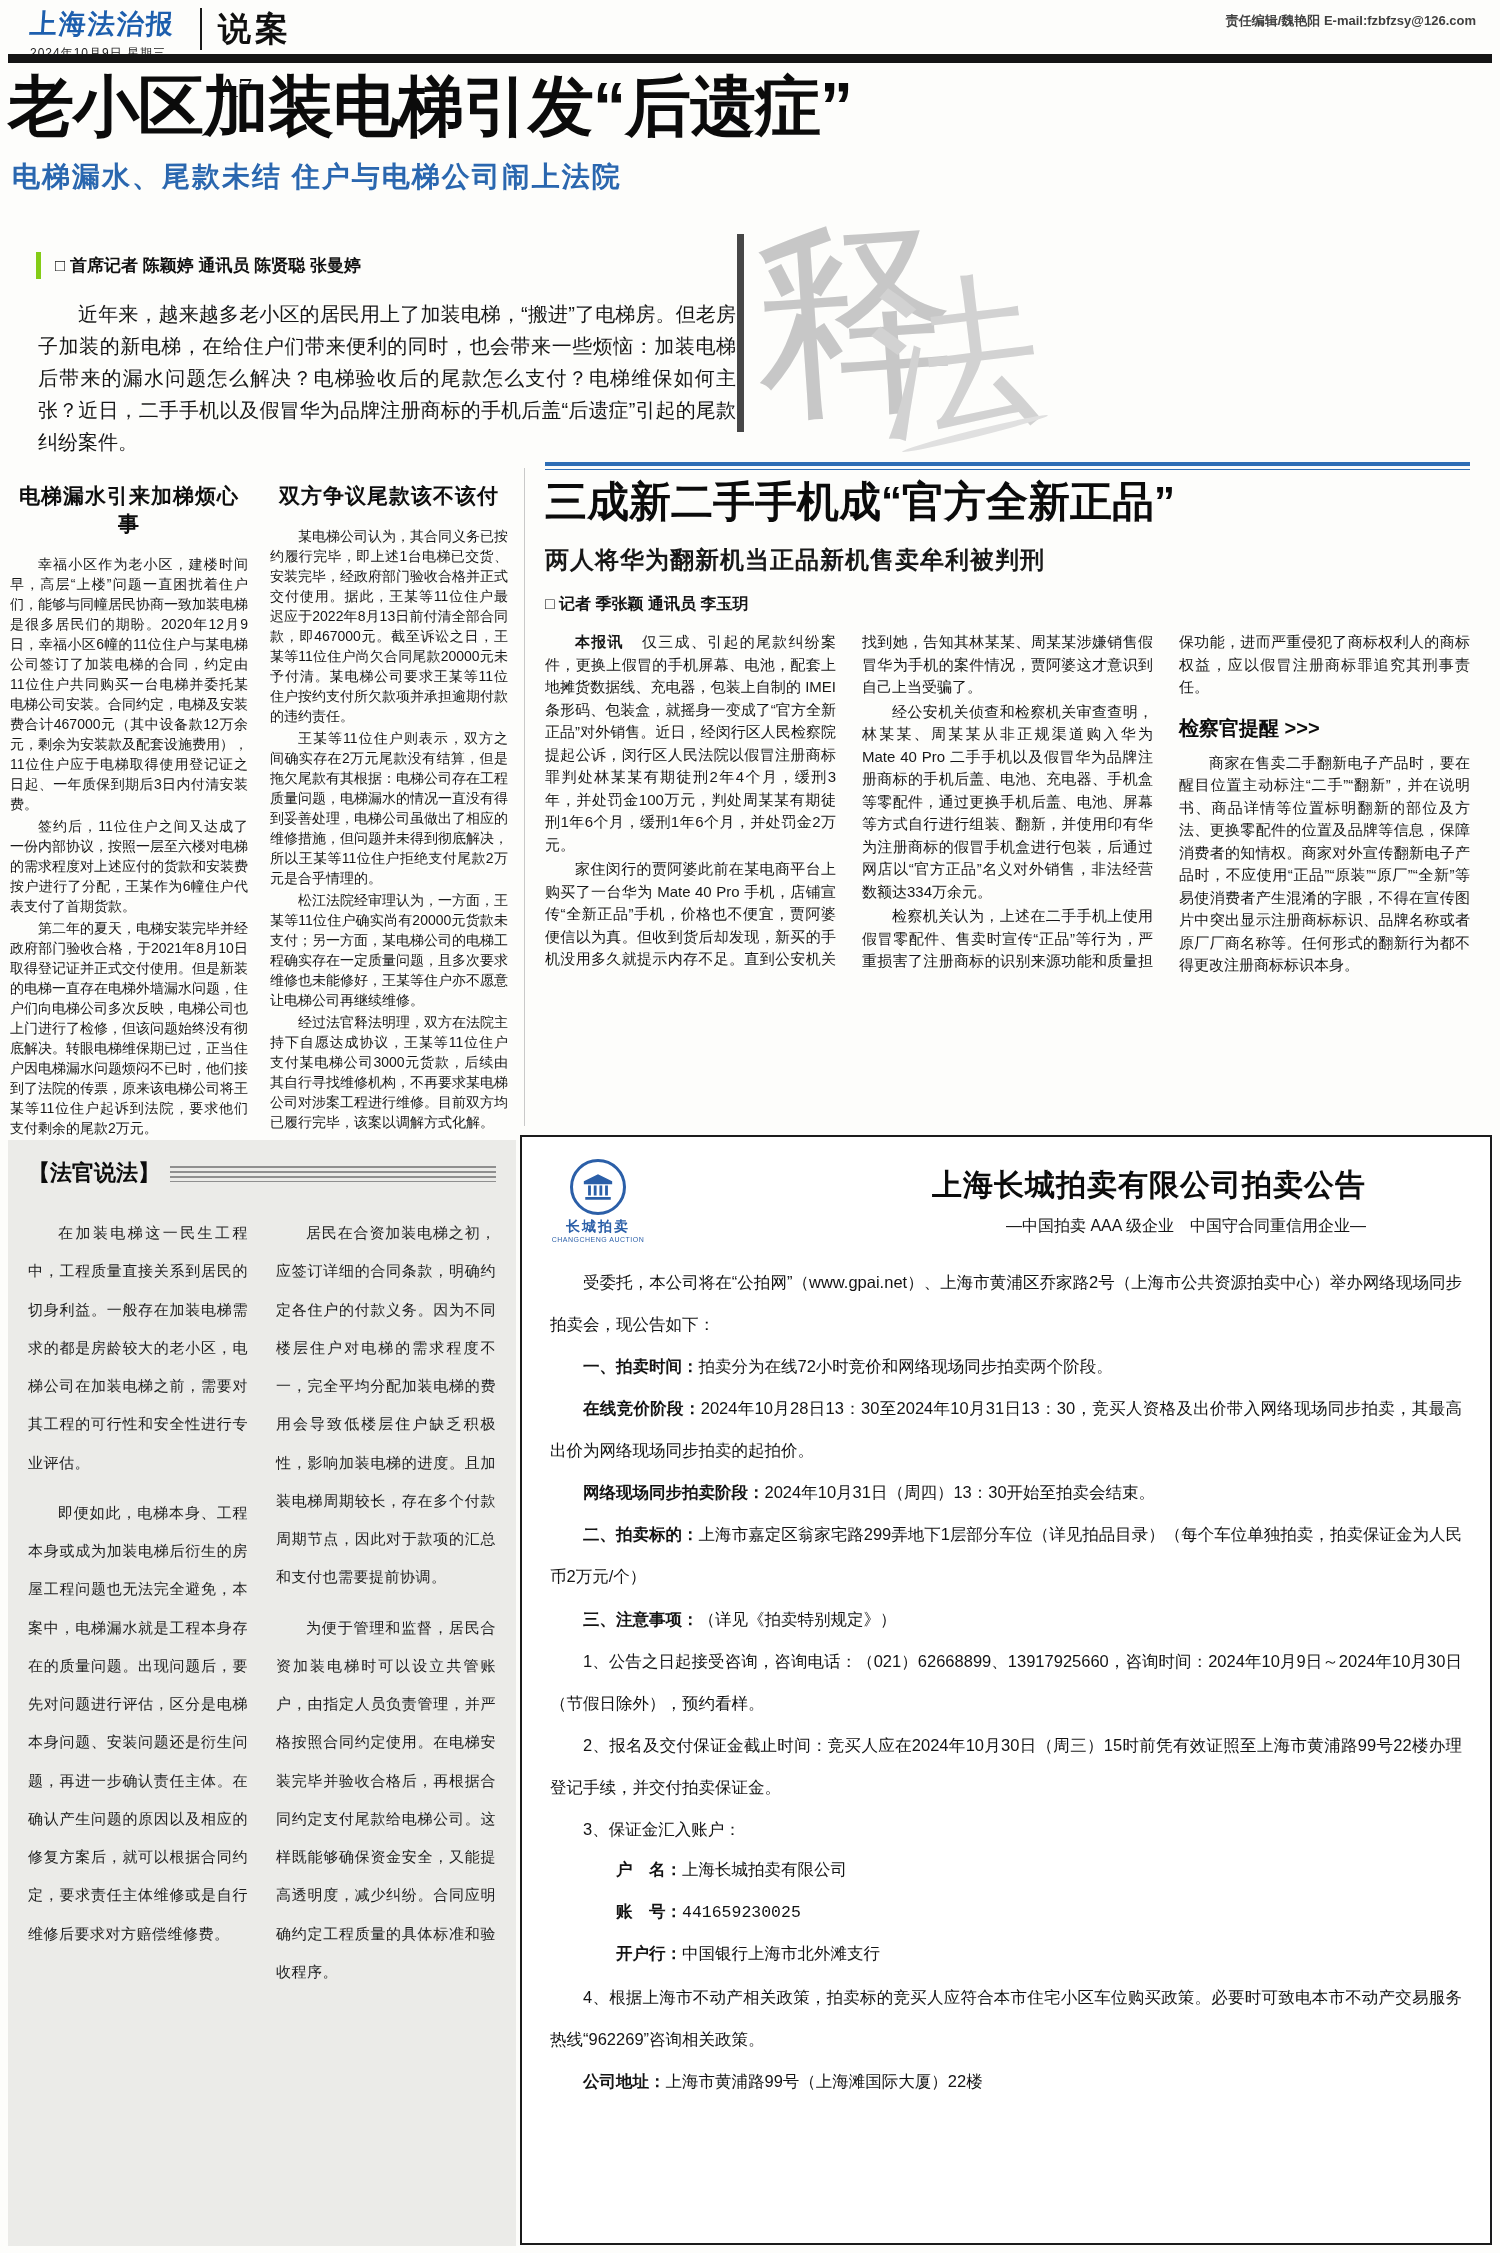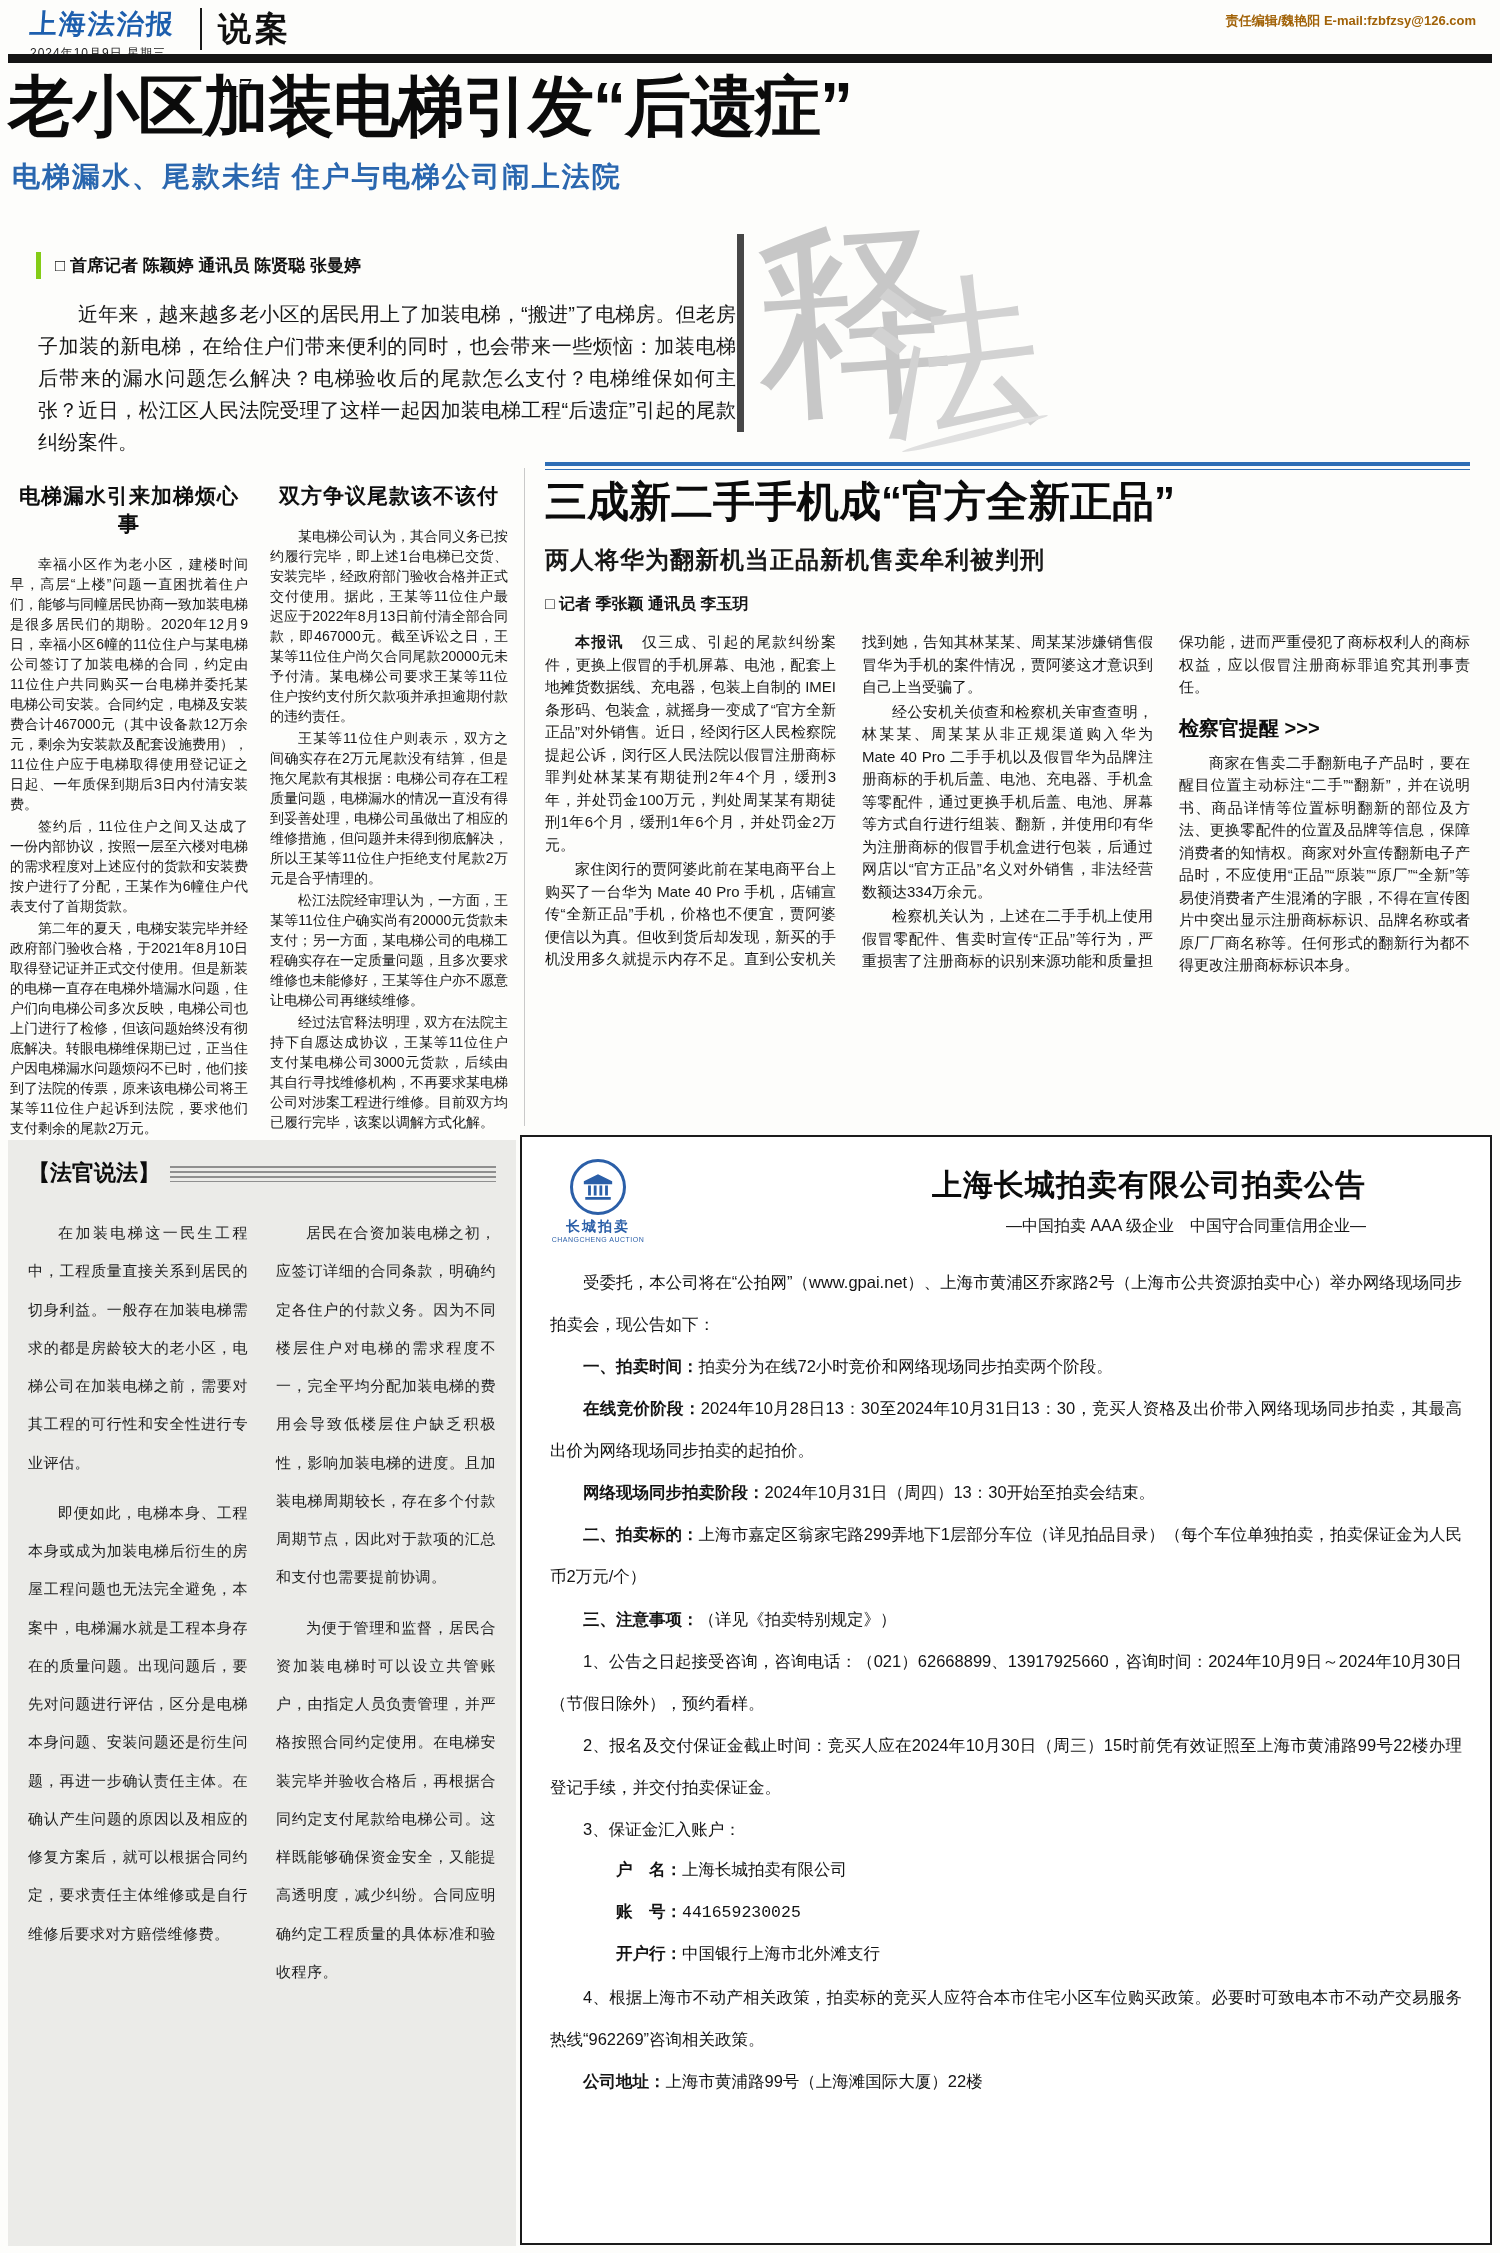--- a/index.html
+++ b/index.html
@@ -16,21 +16,21 @@
   .masthead { position:absolute; left:6px; top:0; }
   .masthead-title {
     font-family:"Liberation Serif", serif; font-weight:bold; font-size:27px;
     color:#1d5fae; letter-spacing:2px; transform:skewX(-4deg);
   }
   .masthead-date { font-size:12px; color:#222; margin-top:3px; letter-spacing:1px; }
   .header-divider { position:absolute; left:176px; top:2px; width:2px; height:42px; background:#1a1a1a; }
   .section-wrap { position:absolute; left:194px; top:1px; display:flex; align-items:flex-start; gap:10px;flex-direction:column; }
   .section-name { font-size:33px; font-weight:900; letter-spacing:4px; color:#101010; }
   .page-no { font-family:"Liberation Serif", serif; font-size:28px; color:#101010; margin-top:10px; }
-  .editor-info { position:absolute; right:0; top:6px; font-size:13px; color:#a16207; font-weight:bold; }
+  .editor-info { position:absolute; right:0; top:6px; font-size:13px; color:#404040; font-weight:bold; }
 
   .black-bar { position:absolute; left:8px; right:8px; top:54px; height:9px; background:#151515; }
 
   
   .headline {
     position:absolute; left:8px; top:70px; width:1100px;
     font-size:66px; font-weight:900; letter-spacing:-1px; color:#0b0b0b; line-height:1.1;
   }
   .subhead {
     position:absolute; left:12px; top:158px;
@@ -122,21 +122,21 @@
       <span class="section-name">说案</span>
       <span class="page-no">A7</span>
     </div>
     <div class="editor-info">责任编辑/魏艳阳  E-mail:fzbfzsy@126.com</div>
   </div>
   <div class="black-bar"></div>
 
   <h1 class="headline">老小区加装电梯引发“后遗症”</h1>
   <div class="subhead">电梯漏水、尾款未结  住户与电梯公司闹上法院</div>
   <div class="byline">□ 首席记者 陈颖婷  通讯员 陈贤聪 张曼婷</div>
-  <div class="intro">近年来，越来越多老小区的居民用上了加装电梯，“搬进”了电梯房。但老房子加装的新电梯，在给住户们带来便利的同时，也会带来一些烦恼：加装电梯后带来的漏水问题怎么解决？电梯验收后的尾款怎么支付？电梯维保如何主张？近日，松江区人民法院受理了这样一起因加装电梯工程“后遗症”引起的尾款纠纷案件。</div>
+  <div class="intro">近年来，越来越多老小区的居民用上了加装电梯，“搬进”了电梯房。但老房子加装的新电梯，在给住户们带来便利的同时，也会带来一些烦恼：加装电梯后带来的漏水问题怎么解决？电梯验收后的尾款怎么支付？电梯维保如何主张？近日，二手手机以及假冒华为品牌注册商标的手机后盖“后遗症”引起的尾款纠纷案件。</div>
   <div class="intro-bar"></div>
 
   <div class="wm wm-shi">释</div>
   <div class="wm wm-fa">法</div>
   <div class="wm-stroke"></div>
 
   <div class="elev">
     <div class="elev-col c1">
       <h2 class="col-title">电梯漏水引来加梯烦心事</h2>
       <div class="bodytext">

